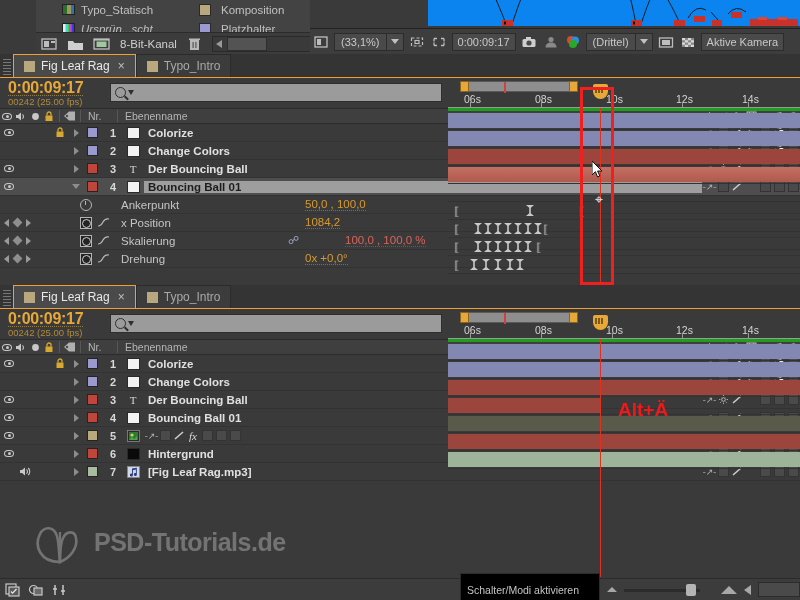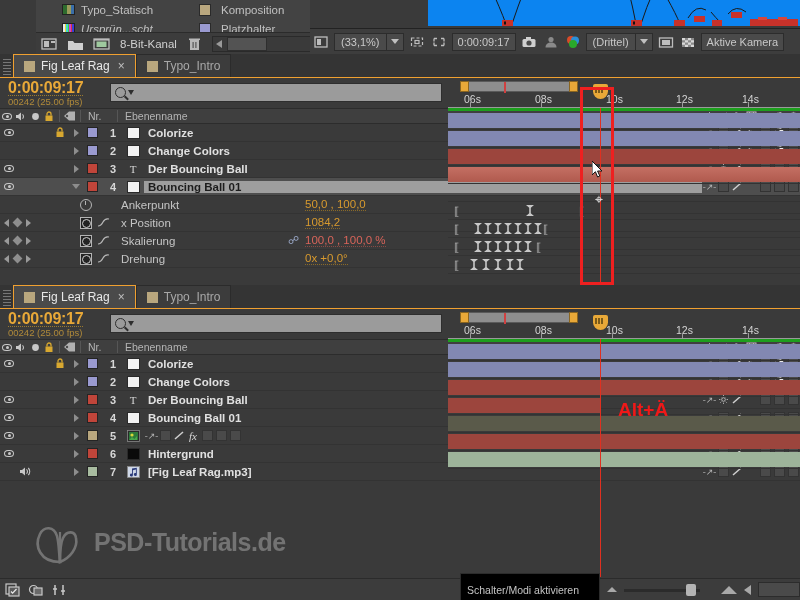--- a/index.html
+++ b/index.html
@@ -180,21 +180,21 @@
   .kf-d { width: 7px; height: 7px; background: #8e8e8e; transform: rotate(45deg); }
   .p-ind { width: 60px; flex: none; display: flex; align-items: center; justify-content: flex-end; padding-right: 4px;}
   .stopw { width: 12px; height: 12px; border: 1.4px solid #b4b4b4; border-radius: 50%; position: relative; flex: none;}
   .stopw.boxed { border-radius: 0; background: #232323; }
   .stopw.boxed::before { content:''; position:absolute; left:1px; top:1px; width:7px;height:7px;border:1.3px solid #cfcfcf;border-radius:50%;}
   .stopw.plain::before { content:''; position:absolute; left:3.5px; top:1px; width:1.4px;height:4.5px;background:#b4b4b4;}
   .graph { width: 13px; height: 11px; margin-left: 5px; flex: none; position: relative; }
   .pname { color: #c4c4c4; font-size: 11.5px; padding-left: 7px; flex: 1; white-space: nowrap; }
   .pval { color: #d89a2e; font-size: 11.5px; border-bottom: 1px dotted #8a6a28;
     white-space: nowrap; position: absolute; left: 305px; }
-  .pval.red { color: #d8645a; border-bottom-color: #8a4a44; }
+  .pval.red { color: #d8645a; border-bottom-color: #8a4a44; margin-left: 40px; }
   .chainico { position: absolute; left: 288px; color: #9aa8c8; font-size: 11px; }
 
   
   .tgraph { position: absolute; left: 448px; top: 0; right: 0; bottom: 0; overflow: hidden; }
   .trow { position: absolute; left: 0; right: 0; height: 18px; border-bottom: 1px solid #333; }
   .lbar { position: absolute; top: 1px; height: 15px; }
   .b-purple { background: #8288b2; }
   .b-red { background: #9c453d; }
   .b-redlt { background: linear-gradient(#c46f63,#b05a4e); }
   .b-olive { background: #5a5a4a; }

